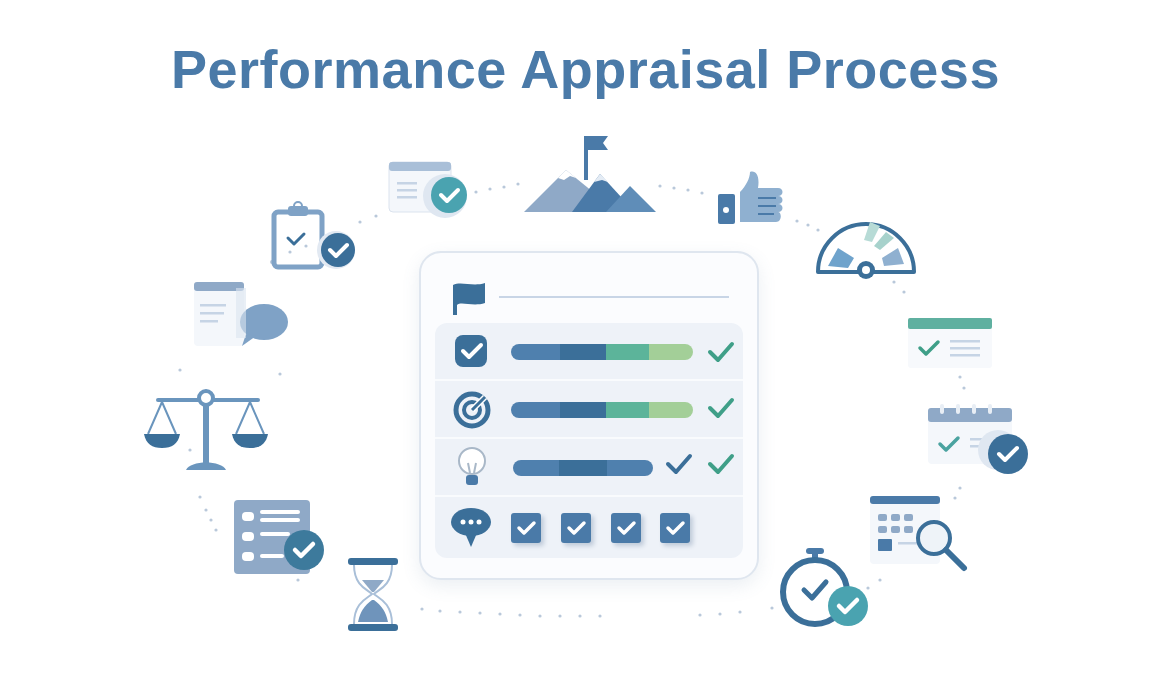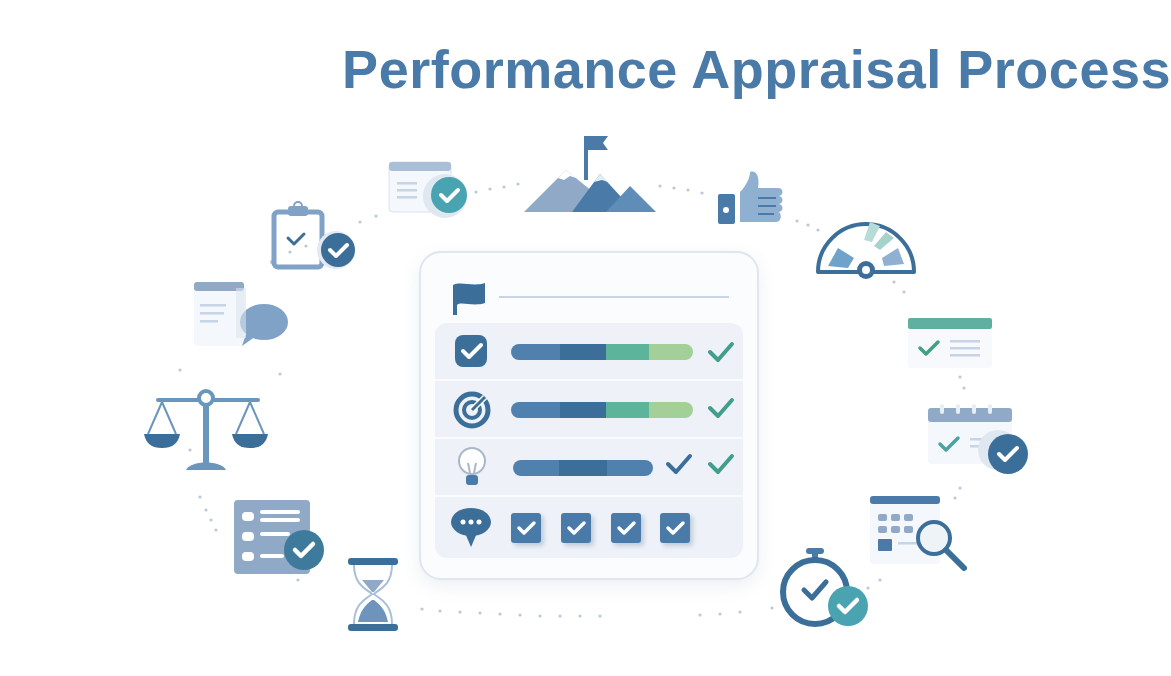--- a/index.html
+++ b/index.html
@@ -1,17 +1,17 @@
 <!DOCTYPE html>
 <html><head>
 <meta charset="utf-8">
 <style>
   html, body { margin:0; padding:0; background:#ffffff; }
   body { width:1171px; height:676px; position:relative; overflow:hidden; font-family:"Liberation Sans", sans-serif; }
-  .title { position:absolute; left:0; top:38px; width:1171px; text-align:right; font-family:"Liberation Sans", sans-serif; font-weight:bold; font-size:54px; color:#4a7aa8; letter-spacing:0.5px; }
+  .title { position:absolute; left:0; top:38px; width:1171px; text-align:center; font-family:"Liberation Sans", sans-serif; font-weight:bold; font-size:54px; color:#4a7aa8; letter-spacing:0.5px; }
   .orbit { position:absolute; left:0; top:0; }
   .icon { position:absolute; }
   .card { position:absolute; left:419px; top:251px; width:336px; height:325px; background:#fbfcfe; border:2px solid #dfe6ef; border-radius:22px; box-shadow:0 6px 18px rgba(90,120,160,0.12); }
   .card-header { position:absolute; left:28px; top:28px; width:286px; height:36px; }
   .card-header .line { position:absolute; left:50px; top:15px; width:230px; height:2px; background:#c8d5e6; }
   .rows { position:absolute; left:14px; top:70px; width:308px; height:235px; background:#eef2f8; border-radius:12px; overflow:hidden; }
   .row { position:absolute; left:0; width:308px; height:56px; border-bottom:2px solid #f9fbfd; }
   .bar { position:absolute; top:21px; height:16px; border-radius:8px; overflow:hidden; display:flex; }
   .bar span { display:block; height:100%; }
   .mini-check { position:absolute; width:30px; height:30px; border-radius:3px; background:#4a7aa8; box-shadow:3px 3px 4px rgba(60,90,130,0.25); }

